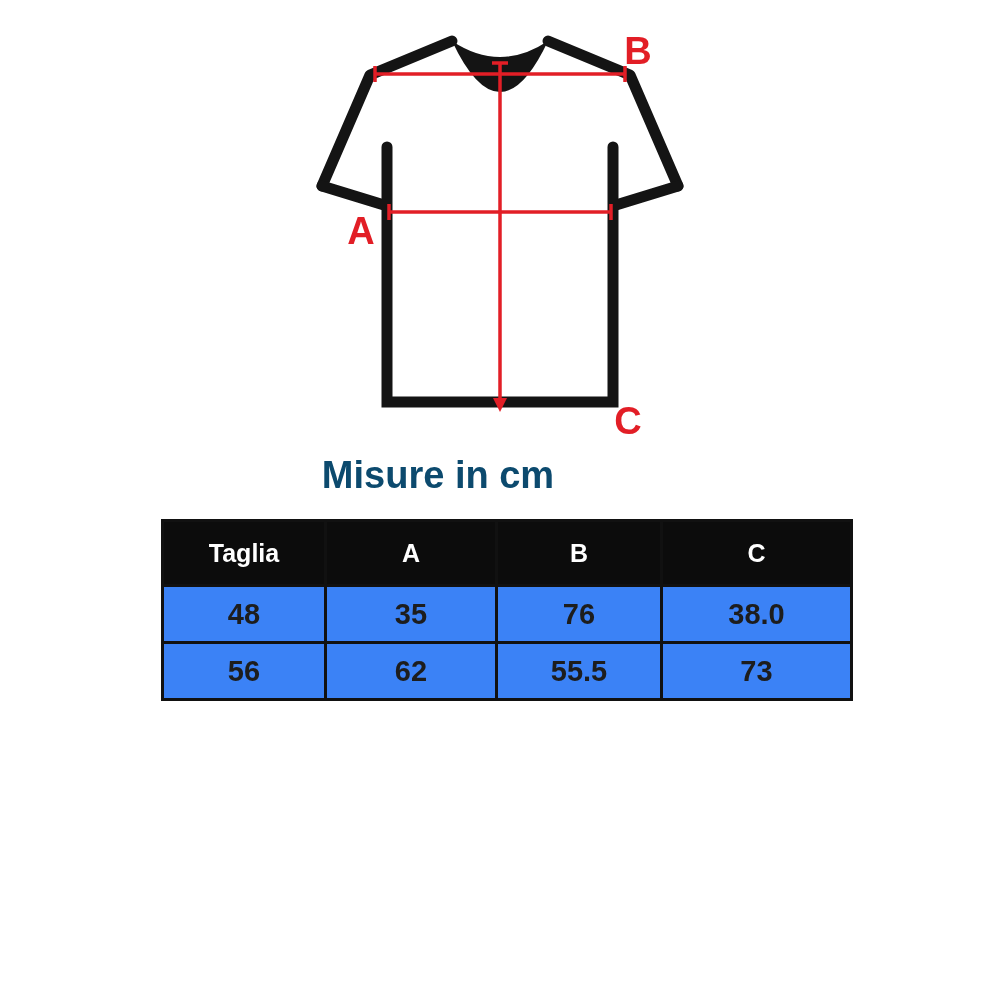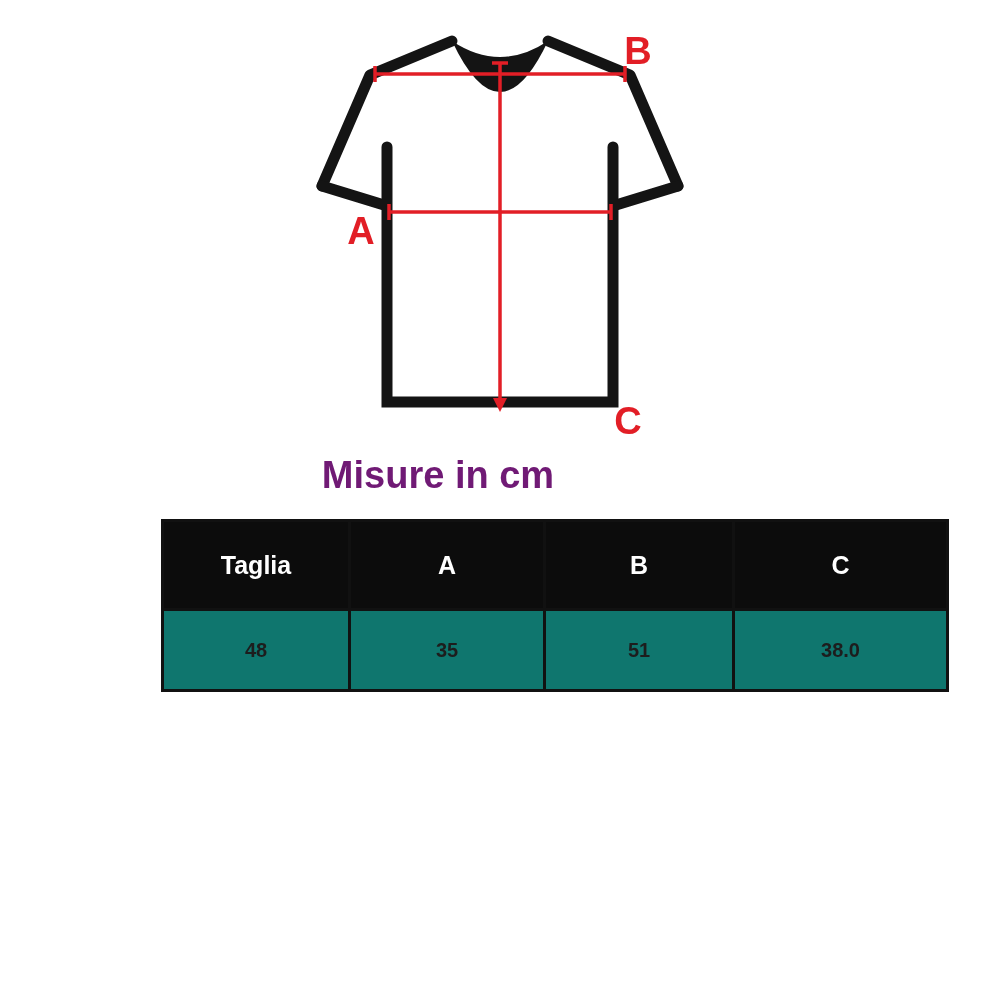--- a/index.html
+++ b/index.html
@@ -38,51 +38,51 @@
     font-size: 38px;
   }
   .diagram-title {
     position: absolute;
     left: 0;
     top: 454px;
     width: 876px;
     text-align: center;
     font-size: 38px;
     font-weight: bold;
-    color: #701a75;
+    color: #0c4a6e;
     letter-spacing: 0px;
   }
   .size-table-wrap {
     position: absolute;
     left: 161px;
     top: 519px;
   }
   table.size-table {
     border-collapse: collapse;
     table-layout: fixed;
     width: 677px;
   }
   table.size-table td, table.size-table th {
     border: 3px solid #111111;
     text-align: center;
     vertical-align: middle;
     font-weight: bold;
-    padding: 12px;
+    padding: 0;
   }
   table.size-table thead th {
     background: #0c0c0c;
     color: #ffffff;
     height: 62px;
     font-size: 25px;
   }
   table.size-table tbody td {
-    background: #0f766e;
+    background: #3b82f6;
     color: #1d1d1d;
     height: 54px;
-    font-size: 20px;
+    font-size: 29px;
   }
   .col-taglia { width: 160px; }
   .col-a { width: 168px; }
   .col-b { width: 162px; }
   .col-c { width: 187px; }
 </style>
 </head>
 <body>
 
 <div class="page">
@@ -133,20 +133,26 @@
           <th class="col-taglia">Taglia</th>
           <th class="col-a">A</th>
           <th class="col-b">B</th>
           <th class="col-c">C</th>
         </tr>
       </thead>
       <tbody>
         <tr>
           <td>48</td>
           <td>35</td>
-          <td>51</td>
+          <td>76</td>
           <td>38.0</td>
+        </tr>
+        <tr>
+          <td>56</td>
+          <td>62</td>
+          <td>55.5</td>
+          <td>73</td>
         </tr>
       </tbody>
     </table>
   </div>
 
 </div>
 
 </body></html>

